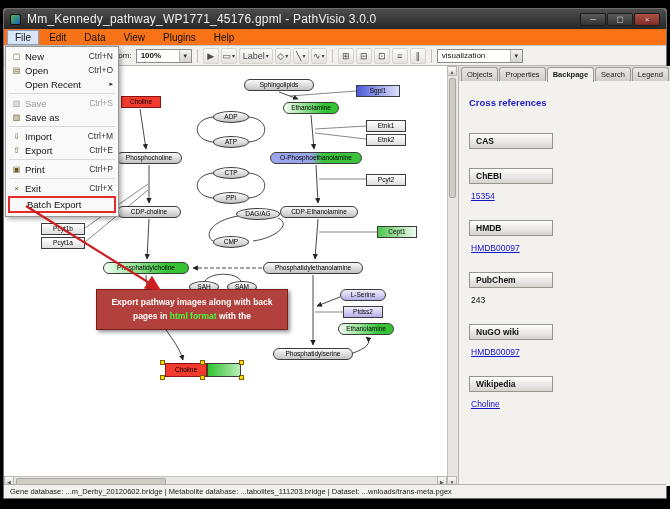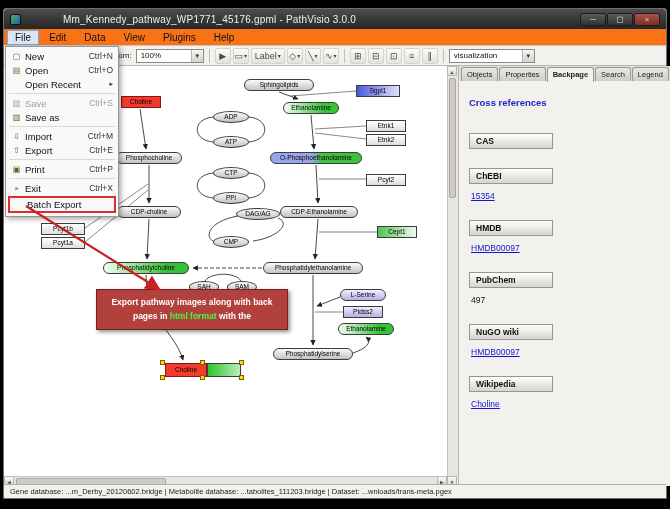--- a/index.html
+++ b/index.html
@@ -8,21 +8,21 @@
 
   
   .window { position:absolute; left:3px; top:8px; width:664px; height:491px;
     background:#ece9e2; border:1px solid #6e6e6e; border-radius:3px 3px 0 0; }
 
   .titlebar { position:absolute; left:0; top:0; right:0; height:20px;
     background:linear-gradient(#4d4d4d,#262626); border-radius:3px 3px 0 0;
     display:flex; align-items:center; padding:0 6px; color:#f0f0f0; }
   .titlebar .app-ico { width:11px; height:11px; border-radius:2px; margin-right:6px;
     background:linear-gradient(135deg,#4db84d,#1c5fbf); border:1px solid #111; }
-  .titlebar .ttl { font-size:10px; letter-spacing:.2px;margin-left:36px; }
+  .titlebar .ttl { font-size:12px; letter-spacing:.2px; }
   .win-btns { margin-left:auto; display:flex; gap:1px; }
   .win-btn { width:26px; height:13px; font-size:8px; line-height:12px; text-align:center;
     color:#ddd; background:linear-gradient(#5a5a5a,#333); border:1px solid #1c1c1c; border-radius:2px; }
   .win-btn.close { background:linear-gradient(#b05046,#7d2e26); }
 
   
   .menubar { position:absolute; left:0; top:20px; right:0; height:17px;
     background:#f97316; border-bottom:1px solid #c9c7c2; display:flex; align-items:center;
     padding-left:2px; font-size:10px; color:#111; }
   .menu-item { padding:1px 7px; margin:0 1px; border:1px solid transparent; }
@@ -140,21 +140,21 @@
   </div>
 
   <div class="toolbar">
     <span class="tb-btn">▢</span>
     <span class="tb-btn">▤</span>
     <span class="tb-btn">▥</span>
     <span class="tb-btn">⇩</span>
     <span class="tb-btn">⇧</span>
     <span class="tb-sep"></span>
     <span class="tb-label">Zoom:</span>
-    <span class="combo" style="width:68px;">
+    <span class="combo" style="width:56px;font-weight:bold;">
       <span>100%</span>
       <span class="arrow" style="margin-left:auto;">▼</span>
     </span>
     <span class="tb-sep"></span>
     <span class="tb-btn">▶</span>
     <span class="tb-btn">
         <span>▭</span>
         <span class="dd">▾</span>
       </span>
     <span class="tb-btn" style="padding:0 3px;">
@@ -303,21 +303,21 @@
         <div class="xref-section">
           <span class="xref-header">ChEBI</span>
           <span class="xref-value link">15354</span>
         </div>
         <div class="xref-section">
           <span class="xref-header">HMDB</span>
           <span class="xref-value link">HMDB00097</span>
         </div>
         <div class="xref-section">
           <span class="xref-header">PubChem</span>
-          <span class="xref-value">497</span>
+          <span class="xref-value">243</span>
         </div>
         <div class="xref-section">
           <span class="xref-header">NuGO wiki</span>
           <span class="xref-value link">HMDB00097</span>
         </div>
         <div class="xref-section">
           <span class="xref-header">Wikipedia</span>
           <span class="xref-value link">Choline</span>
         </div>
 

